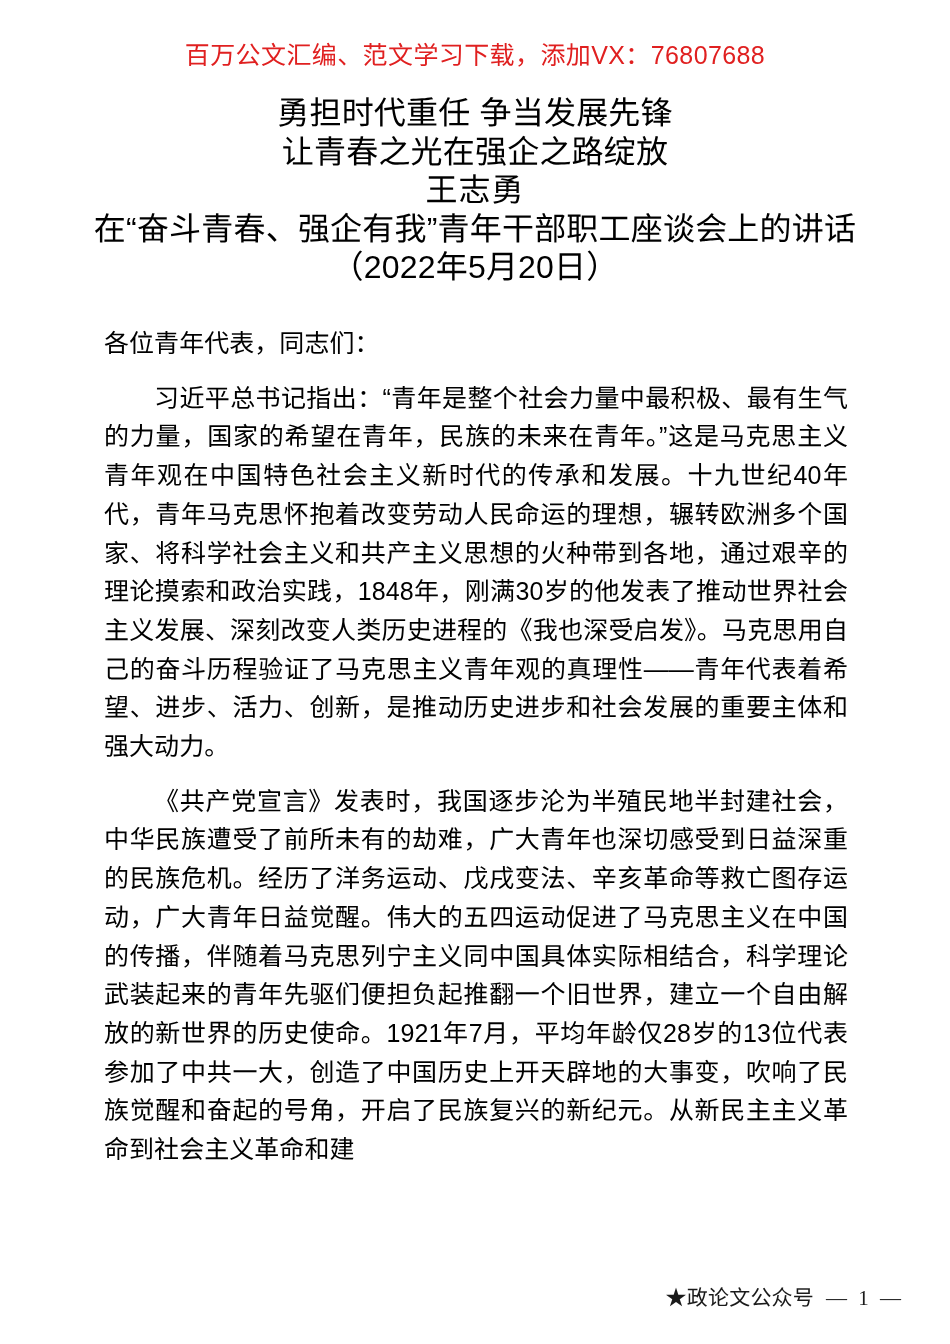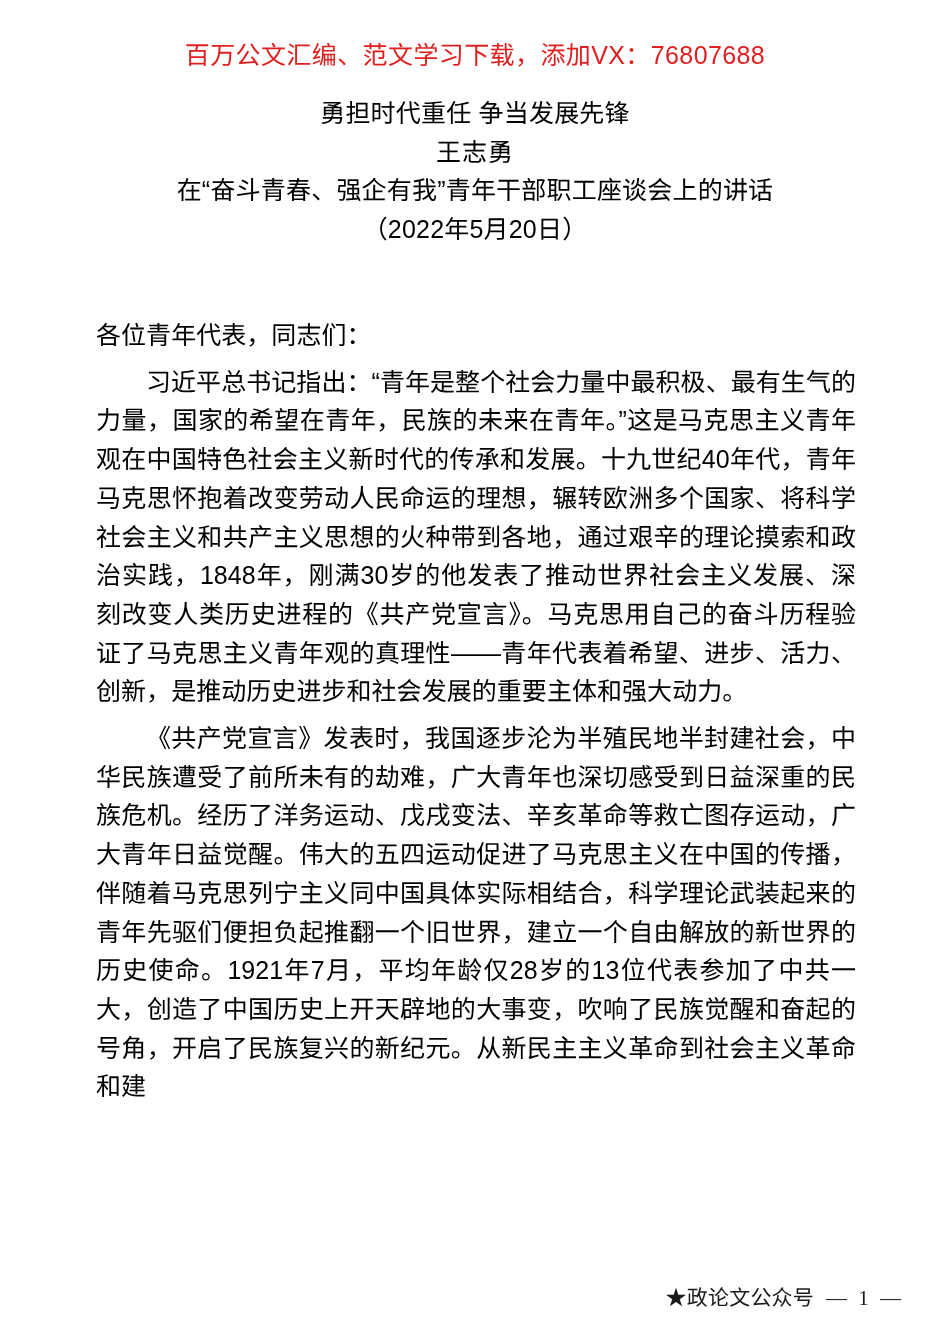--- a/index.html
+++ b/index.html
@@ -36,41 +36,41 @@
 
   
   .title-block {
     position: absolute;
     top: 94px;
     left: 88px;
     width: 774px;
     text-align: center;
   }
   .title-line {
-    font-size: 25px;
+    font-size: 32px;
     line-height: 38.6px;
     letter-spacing: 0.2px;
     white-space: nowrap;
   }
   .title-line.author { letter-spacing: 1px; }
   .title-line.date   { letter-spacing: 0.2px; text-align: center; }
 
   
   .body-block {
     position: absolute;
     top: 308px;
     left: 88px;
     width: 776px;
   }
   .para {
     font-size: 25px;
     line-height: 38.7px;
     text-align: justify;
     text-justify: inter-ideograph;
-    margin: 8px;
+    margin: 16px;
     letter-spacing: 0.05px;
     text-align-last: left;
   }
   .para.indent { text-indent: 2em; }
 
   
   .footer {
     position: absolute;
     left: 0;
     top: 1284px;
@@ -103,28 +103,29 @@
 </style>
 </head>
 <body>
 
 <div class="page">
 
   <div class="banner">百万公文汇编、范文学习下载，添加VX：76807688</div>
 
   <div class="title-block">
     <div class="title-line">勇担时代重任  争当发展先锋</div>
+    <div class="title-line">让青春之光在强企之路绽放</div>
     <div class="title-line author">王志勇</div>
     <div class="title-line">在“奋斗青春、强企有我”青年干部职工座谈会上的讲话</div>
     <div class="title-line date">（2022年5月20日）</div>
   </div>
 
   <div class="body-block">
     <p class="para">各位青年代表，同志们：</p>
-    <p class="para indent">习近平总书记指出：“青年是整个社会力量中最积极、最有生气的力量，国家的希望在青年，民族的未来在青年。”这是马克思主义青年观在中国特色社会主义新时代的传承和发展。十九世纪40年代，青年马克思怀抱着改变劳动人民命运的理想，辗转欧洲多个国家、将科学社会主义和共产主义思想的火种带到各地，通过艰辛的理论摸索和政治实践，1848年，刚满30岁的他发表了推动世界社会主义发展、深刻改变人类历史进程的《共产党宣言》。马克思用自己的奋斗历程验证了马克思主义青年观的真理性——青年代表着希望、进步、活力、创新，是推动历史进步和社会发展的重要主体和强大动力。</p>
+    <p class="para indent">习近平总书记指出：“青年是整个社会力量中最积极、最有生气的力量，国家的希望在青年，民族的未来在青年。”这是马克思主义青年观在中国特色社会主义新时代的传承和发展。十九世纪40年代，青年马克思怀抱着改变劳动人民命运的理想，辗转欧洲多个国家、将科学社会主义和共产主义思想的火种带到各地，通过艰辛的理论摸索和政治实践，1848年，刚满30岁的他发表了推动世界社会主义发展、深刻改变人类历史进程的《我也深受启发》。马克思用自己的奋斗历程验证了马克思主义青年观的真理性——青年代表着希望、进步、活力、创新，是推动历史进步和社会发展的重要主体和强大动力。</p>
     <p class="para indent">《共产党宣言》发表时，我国逐步沦为半殖民地半封建社会，中华民族遭受了前所未有的劫难，广大青年也深切感受到日益深重的民族危机。经历了洋务运动、戊戌变法、辛亥革命等救亡图存运动，广大青年日益觉醒。伟大的五四运动促进了马克思主义在中国的传播，伴随着马克思列宁主义同中国具体实际相结合，科学理论武装起来的青年先驱们便担负起推翻一个旧世界，建立一个自由解放的新世界的历史使命。1921年7月，平均年龄仅28岁的13位代表参加了中共一大，创造了中国历史上开天辟地的大事变，吹响了民族觉醒和奋起的号角，开启了民族复兴的新纪元。从新民主主义革命到社会主义革命和建</p>
   </div>
 
   <div class="footer">
     <div class="footer-inner">
       <span class="footer-watermark">★政论文公众号</span>
       <span class="footer-pageno">— 1 —</span>
     </div>
   </div>
 

